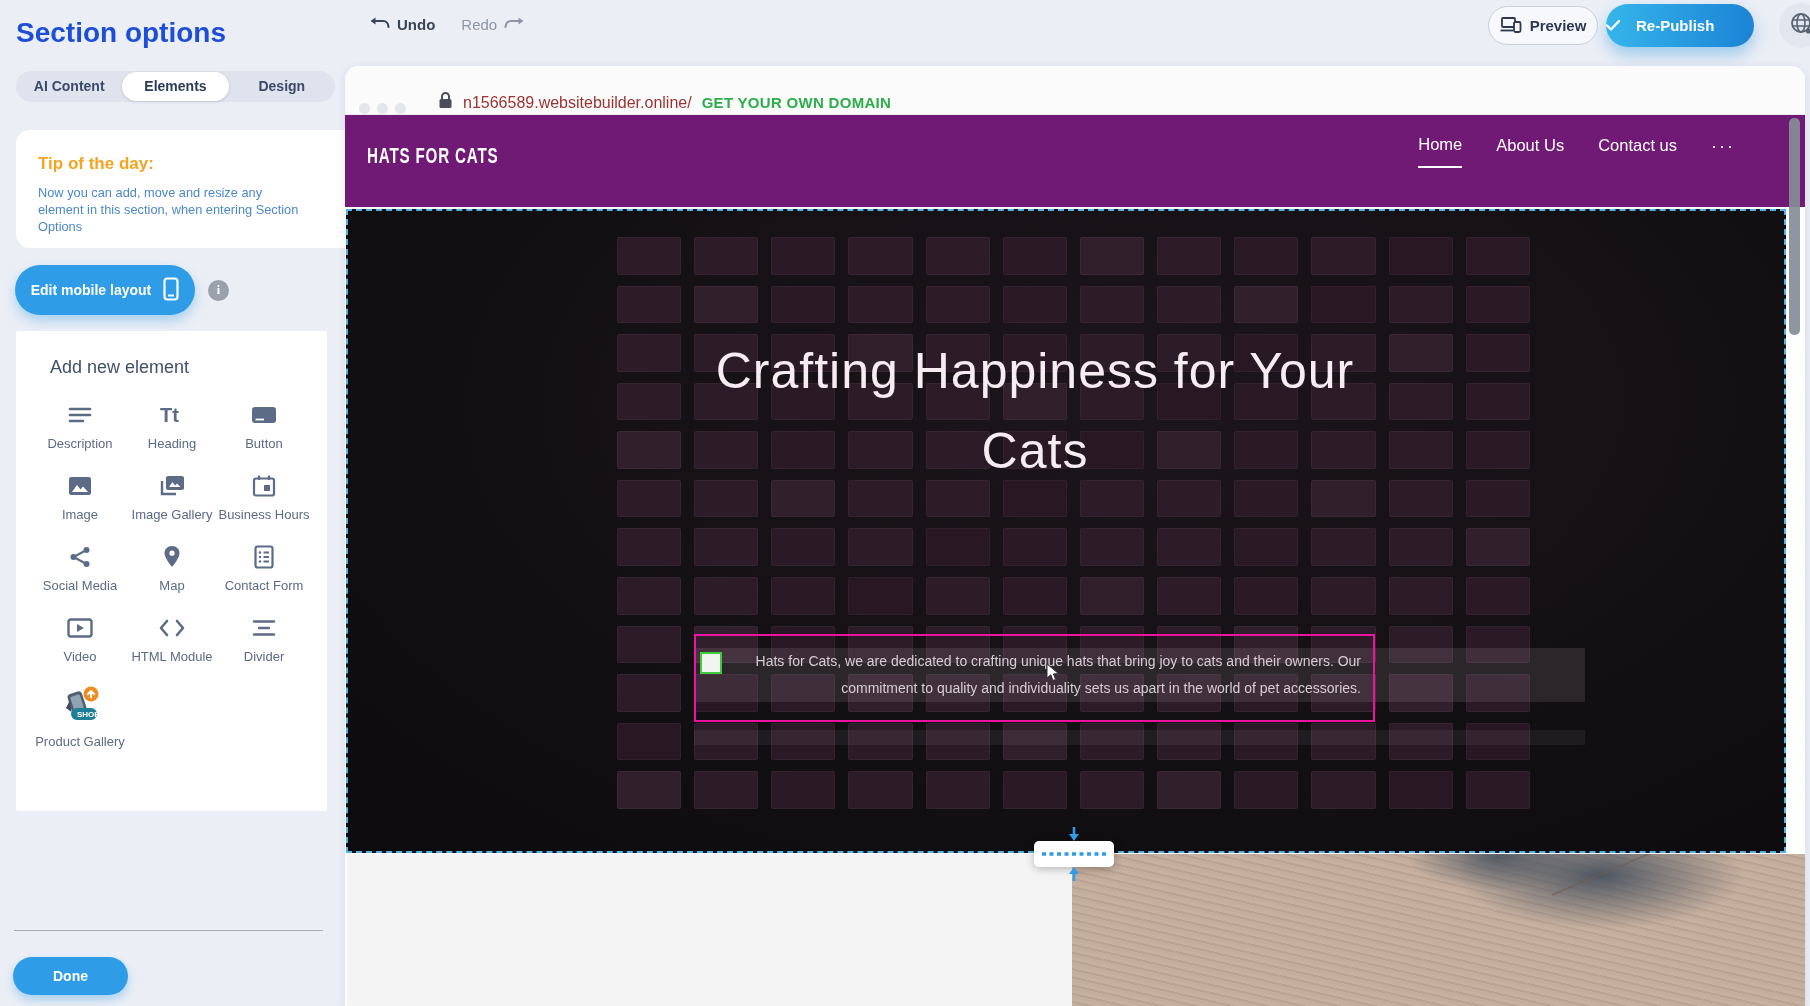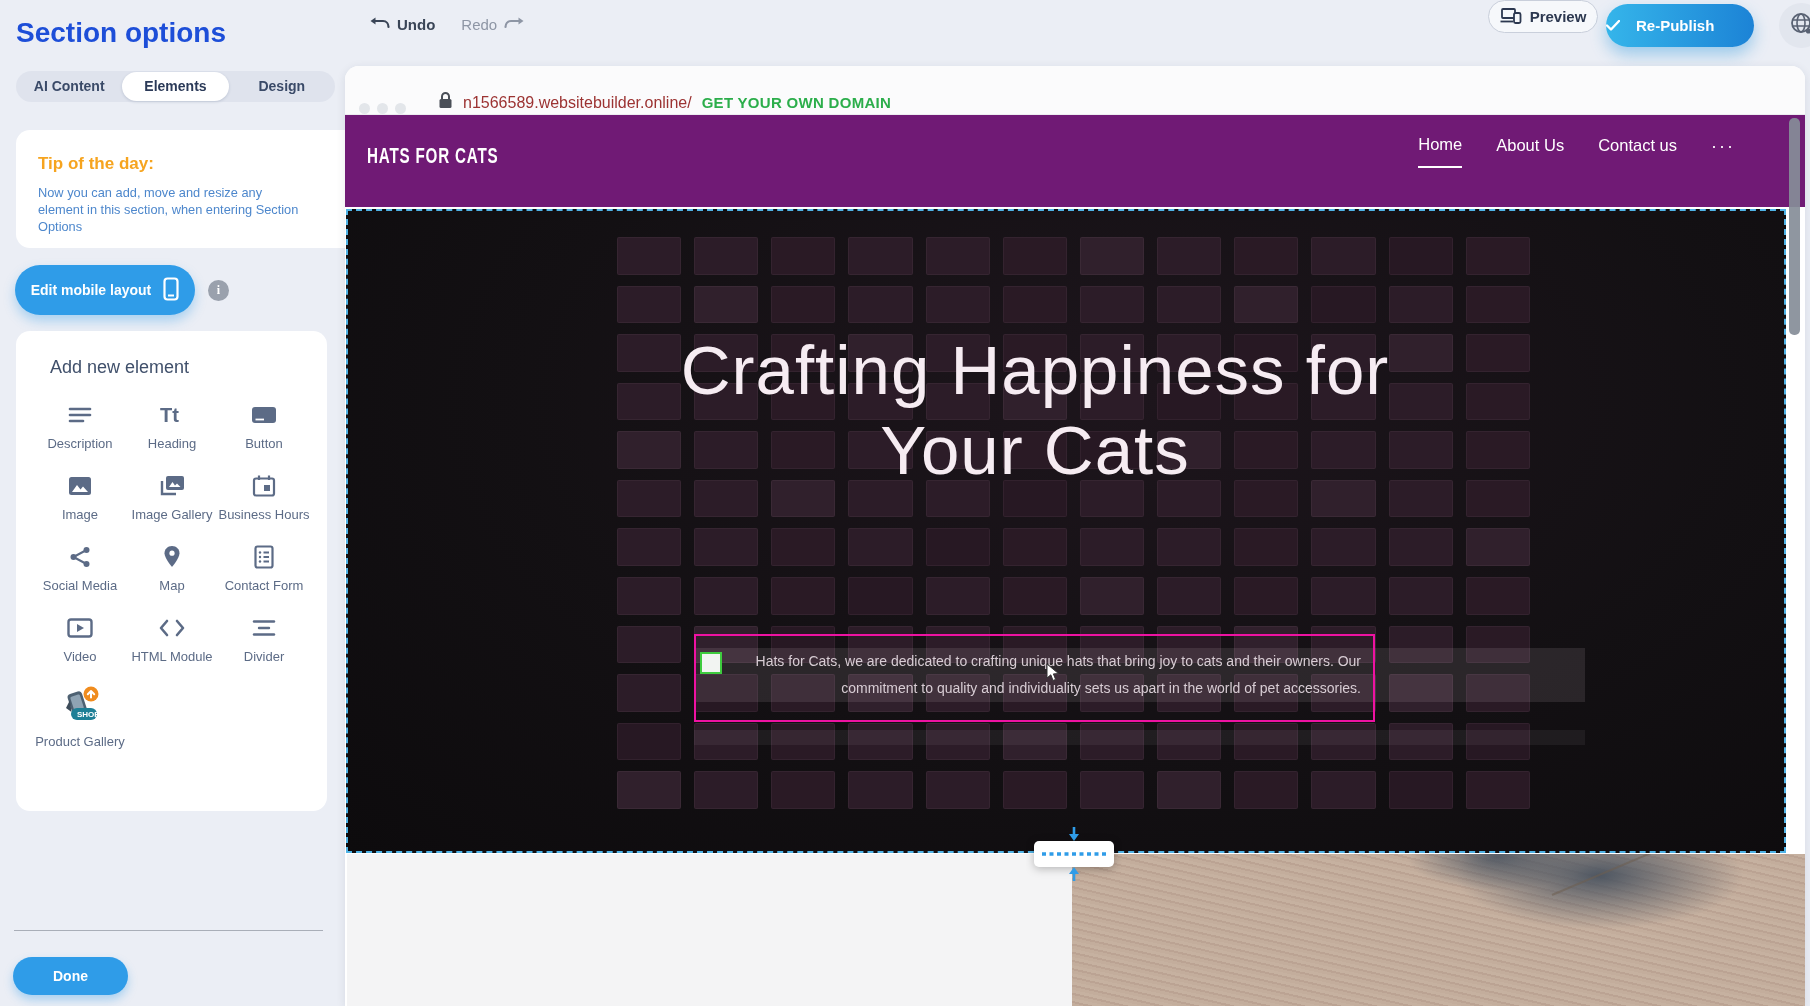--- a/index.html
+++ b/index.html
@@ -5,21 +5,21 @@
   * { margin:0; padding:0; box-sizing:border-box; }
   html,body { width:1810px; height:1006px; overflow:hidden; }
   body { font-family:"Liberation Sans", sans-serif; background:#ebeef5; position:relative; }
   .abs { position:absolute; }
 
   
   .page-title { left:16px; top:17px; font-size:28px; font-weight:bold; color:#1d4ed8; }
   .undo-redo { left:370px; top:16px; display:flex; align-items:center; gap:26px; }
   .undo-btn { display:flex; align-items:center; gap:7px; font-size:15px; font-weight:bold; color:#3a4557; cursor:pointer; }
   .redo-btn { display:flex; align-items:center; gap:7px; font-size:15px; color:#8e96a5; cursor:pointer; }
-  .preview-btn { left:1488px; top:0; width:110px; height:33px; border:1.5px solid #c9cfdb; border-radius:20px;
+  .preview-btn { left:1488px; top:6px; width:110px; height:39px; border:1.5px solid #c9cfdb; border-radius:20px;
     background:#f6f8fb; display:flex; align-items:center; justify-content:center; gap:8px;
     font-size:15px; font-weight:600; color:#2c3850; cursor:pointer; }
   .republish-btn { left:1606px; top:4px; width:148px; height:43px; border-radius:22px;
     background:linear-gradient(90deg,#35b5ea,#1c83d6); box-shadow:0 8px 16px rgba(41,150,220,.40);
     display:flex; align-items:center; gap:16px; color:#fff; font-size:15px; font-weight:bold; cursor:pointer; }
   .globe-btn { left:1779px; top:3px; width:45px; height:45px; border-radius:50%; background:#e2e6ee;
     display:flex; align-items:center; justify-content:center; cursor:pointer; }
 
   
   .tabs { left:16px; top:71px; width:319px; height:31px; background:#dfe3ed; border-radius:16px;
@@ -27,21 +27,21 @@
   .tab { flex:1; text-align:center; font-size:14px; font-weight:600; color:#39466033; color:#3a4a68; line-height:29px; cursor:pointer; border-radius:15px; height:29px; }
   .tab.active { background:#fff; box-shadow:0 1px 3px rgba(40,60,100,.18); color:#2b3a58; }
   .tip-card { left:16px; top:130px; width:359px; height:118px; background:#fff; border-radius:14px; padding:24px 22px 0 22px; }
   .tip-title { color:#f6a41f; font-weight:bold; font-size:17px; margin-bottom:10px; }
   .tip-body { color:#4d87cc; font-size:12.8px; line-height:17px; width:270px; }
   .edit-mobile-btn { left:15px; top:265px; width:180px; height:50px; border-radius:25px; background:#2f9ce8;
     display:flex; align-items:center; justify-content:center; gap:12px; color:#fff; font-size:14px; font-weight:bold;
     box-shadow:0 6px 12px rgba(47,156,232,.35); cursor:pointer; }
   .info-btn { left:208px; top:280px; width:21px; height:21px; border-radius:50%; background:#9aa1ad; color:#fff;
     font-size:12px; font-weight:bold; display:flex; align-items:center; justify-content:center; font-family:"Liberation Serif",serif; cursor:pointer; }
-  .add-panel { left:16px; top:331px; width:311px; height:480px; background:#fff; border-radius:14px; padding:26px 18px 0 18px; }
+  .add-panel { left:16px; top:331px; width:311px; height:480px; background:#fff; border-radius:2px; padding:26px 18px 0 18px; }
   .add-title { font-size:18px; font-weight:500; color:#40506b; margin-left:16px; margin-bottom:24px; }
   .el-grid { display:grid; grid-template-columns:92px 92px 92px; row-gap:22px; }
   .el-item { display:flex; flex-direction:column; align-items:center; gap:8px; cursor:pointer; }
   .el-item .lbl { font-size:13px; color:#5c6b86; text-align:center; line-height:15px; }
   .el-icon { width:26px; height:26px; display:flex; align-items:center; justify-content:center; }
   .side-divider { left:14px; top:930px; width:309px; height:0; border-top:1.5px solid #a9aeb8; }
   .done-btn { left:13px; top:957px; width:115px; height:38px; border-radius:19px; background:#2f9ce8;
     display:flex; align-items:center; justify-content:center; color:#fff; font-size:14px; font-weight:bold;
     box-shadow:0 5px 10px rgba(47,156,232,.35); cursor:pointer; }
 
@@ -67,21 +67,21 @@
   
   .hero { left:346px; top:209px; width:1440px; height:644px; border:2px dashed #4fb3e6;
     background:radial-gradient(ellipse at 55% 30%, #1d151c 0%, #131013 55%, #0d0b0d 100%); overflow:hidden; }
   .tile-grid { position:absolute; left:269px; top:26px; width:913px; height:572px;
     display:grid; grid-template-columns:repeat(12,1fr); grid-template-rows:repeat(12,1fr); gap:11px 13px; }
   .tile { background:#2c1c28; border:1px solid rgba(255,210,235,.05); border-radius:2px; }
   .tile:nth-child(3n) { background:#2a1a25; }
   .tile:nth-child(7n) { background:#30202c; }
   .tile:nth-child(11n) { background:#271823; }
   .hero-text-wrap { position:absolute; left:0; top:120px; width:1374px; text-align:center; color:#f6ecf2; }
-  .hero-h1 { font-size:69px; font-weight:500; letter-spacing:1px; line-height:80px; width:740px; margin:0 auto; }
+  .hero-h1 { font-size:50px; font-weight:500; letter-spacing:1px; line-height:80px; width:740px; margin:0 auto; }
   .hero-sub { position:absolute; left:0; top:330px; width:1374px; text-align:center; font-size:26px;
     letter-spacing:.5px; color:#efe3ea; }
   .band1 { position:absolute; left:346px; top:437px; width:891px; height:54px; background:rgba(255,240,250,.10); }
   .band2 { position:absolute; left:346px; top:519px; width:891px; height:15px; background:rgba(255,240,250,.06); }
   .text-block { position:absolute; left:346px; top:423px; width:681px; height:88px; border:2px solid #ee12a2; cursor:pointer; }
   .text-block p { margin:12px 12px 0 12px; text-align:right; font-size:14px; line-height:27px; color:#d8cdd4; }
   .green-handle { position:absolute; left:352px; top:441px; width:22px; height:22px; background:#f2f4f2;
     border:2.5px solid #3ecb3e; cursor:grab; }
   .cursor { position:absolute; left:698px; top:452px; }
 

